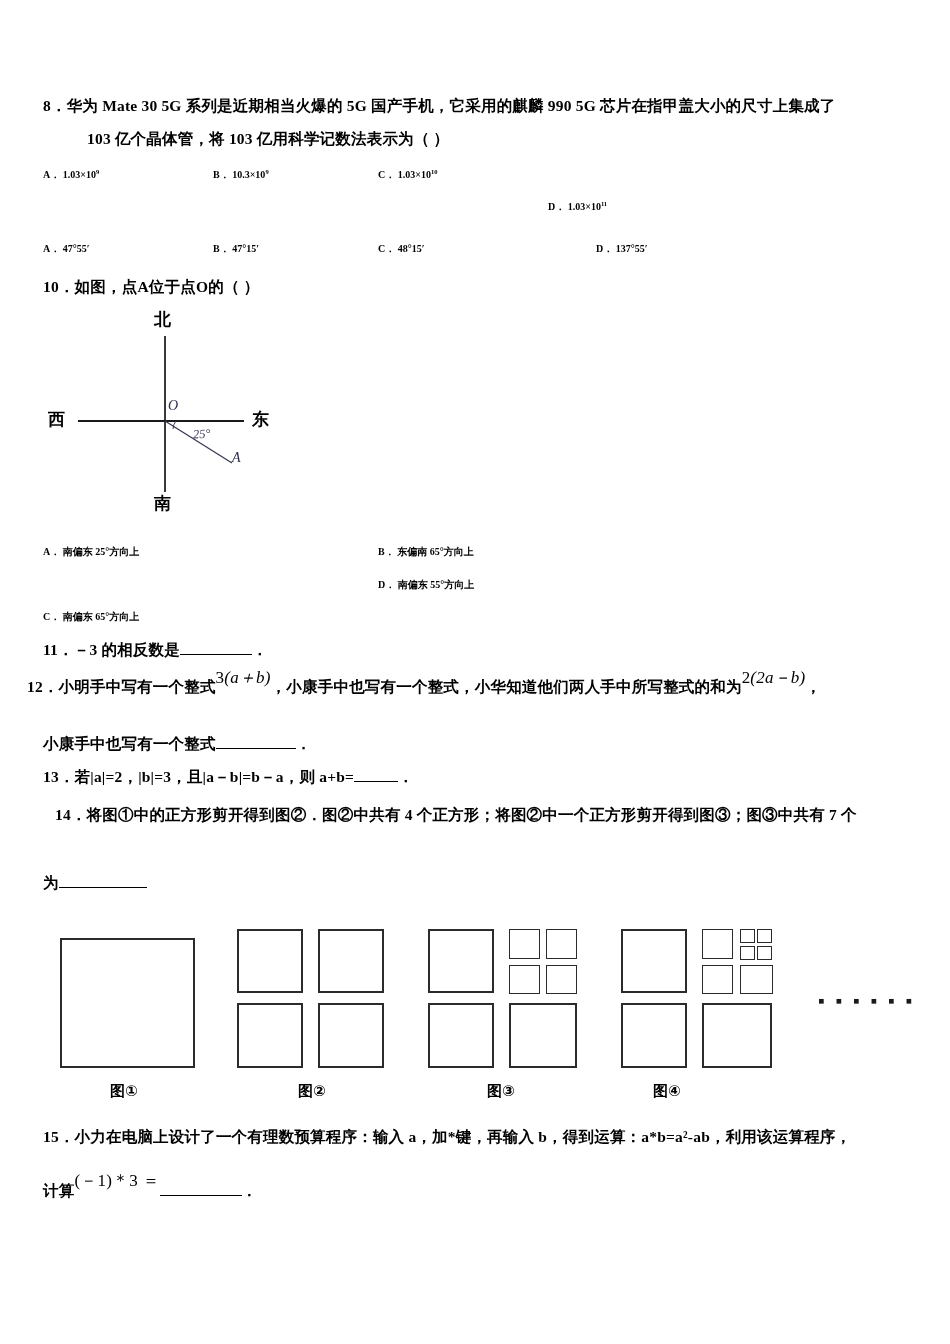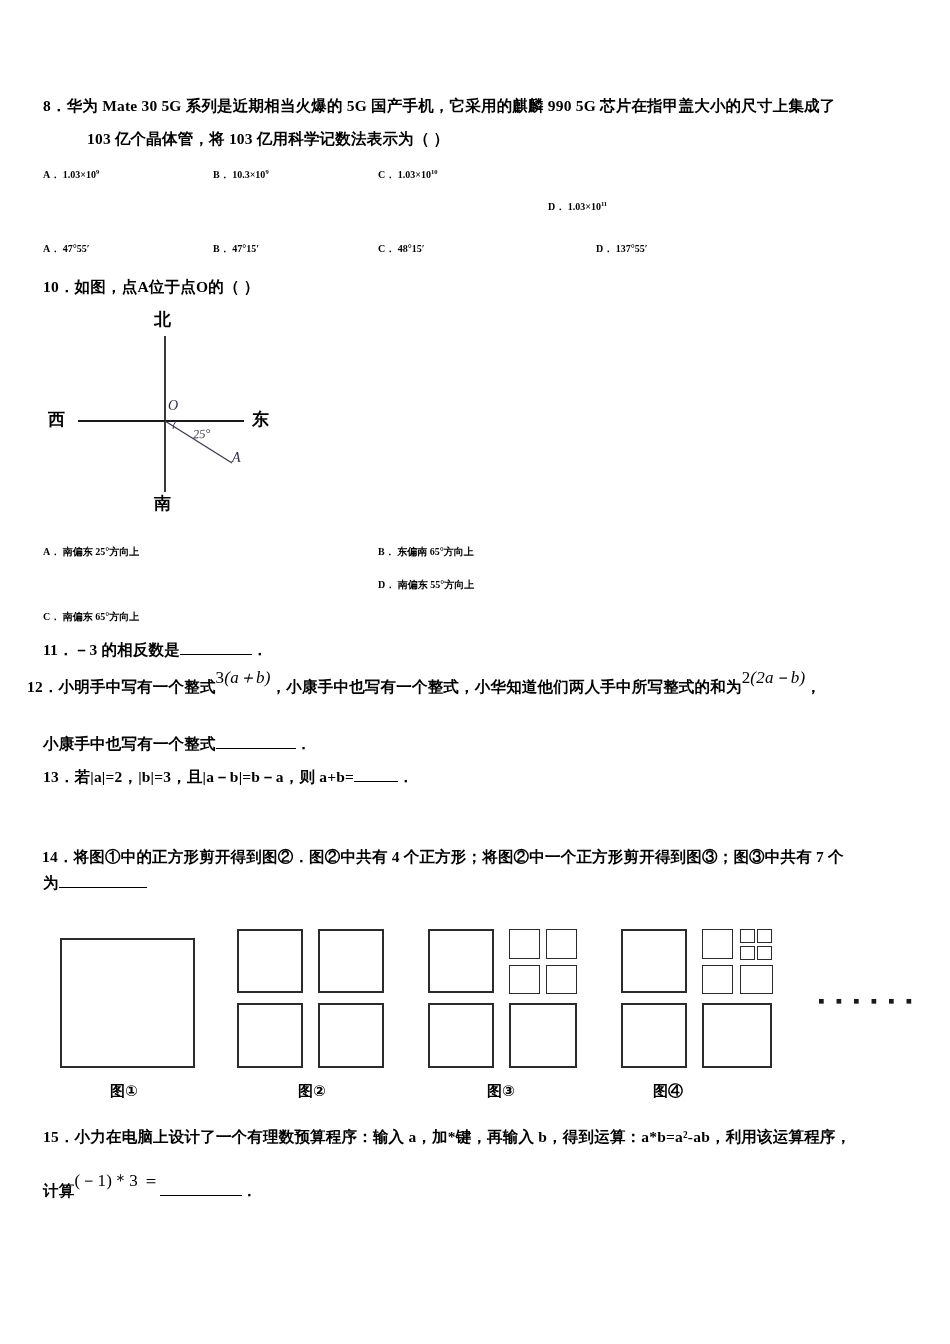--- a/index.html
+++ b/index.html
@@ -192,21 +192,21 @@
     <span>12．</span><span>小明手中写有一个整式</span><span class="mathexp" style="position:relative; top:-9px;"><span>3</span><span class="v">(a＋b)</span></span><span>，小康手中也写有一个整式，小华知道他们两人手中所写整式的和为</span><span class="mathexp" style="position:relative; top:-9px;"><span>2</span><span class="v">(2a－b)</span></span><span>，</span>
   </div>
   <div class="ln" style="left:43px; top:735px;">
     <span>小康手中也写有一个整式</span><span class="blank" style="width:80px;"></span><span>．</span>
   </div>
 
   <div class="ln" style="left:43px; top:768px;">
     <span>13．</span><span>若|a|=2，|b|=3，且|a－b|=b－a，则 a+b=</span><span class="blank" style="width:44px;"></span><span>．</span>
   </div>
 
-  <div class="ln" style="left:42px; top:806px;margin-top:42px;">
+  <div class="ln" style="left:55px; top:806px;">
     <span>14．</span><span>将图①中的正方形剪开得到图②．图②中共有 4 个正方形；将图②中一个正方形剪开得到图③；图③中共有 7 个</span>
   </div>
   <div class="ln" style="left:43px; top:874px;">
     <span>为</span><span class="blank" style="width:88px;"></span>
   </div>
 
   <div>
     <div class="sq" style="left:60px; top:938px; width:135px; height:130px;"></div>
     <div class="figlabel" style="left:110px; top:1082px;">图①</div>
   </div>
@@ -240,21 +240,21 @@
     <div class="sq thin" style="left:740px; top:929px; width:15px; height:14px;"></div>
     <div class="sq thin" style="left:757px; top:929px; width:15px; height:14px;"></div>
     <div class="sq thin" style="left:740px; top:946px; width:15px; height:14px;"></div>
     <div class="sq thin" style="left:757px; top:946px; width:15px; height:14px;"></div>
 
     <div class="sq thin" style="left:702px; top:965px; width:31px; height:29px;"></div>
     <div class="sq thin" style="left:740px; top:965px; width:33px; height:29px;"></div>
 
     <div class="sq" style="left:621px; top:1003px; width:66px; height:65px;"></div>
     <div class="sq" style="left:702px; top:1003px; width:70px; height:65px;"></div>
-    <div class="figlabel" style="left:653px; top:1082px;font-family:Liberation Mono, monospace;">图④</div>
+    <div class="figlabel" style="left:653px; top:1082px;">图④</div>
   </div>
 
   <div class="dots" style="left:818px; top:990px;">▪ ▪ ▪ ▪ ▪ ▪</div>
 
   <div class="ln" style="left:43px; top:1128px;">
     <span>15．</span><span>小力在电脑上设计了一个有理数预算程序：输入 a，加*键，再输入 b，得到运算：a*b=a²-ab，利用该运算程序，</span>
   </div>
   <div class="ln" style="left:43px; top:1182px;">
     <span>计算</span><span class="mathexp" style="position:relative; top:-10px;">(－1)＊3 ＝</span><span class="blank" style="width:82px;"></span><span>．</span>
   </div>

